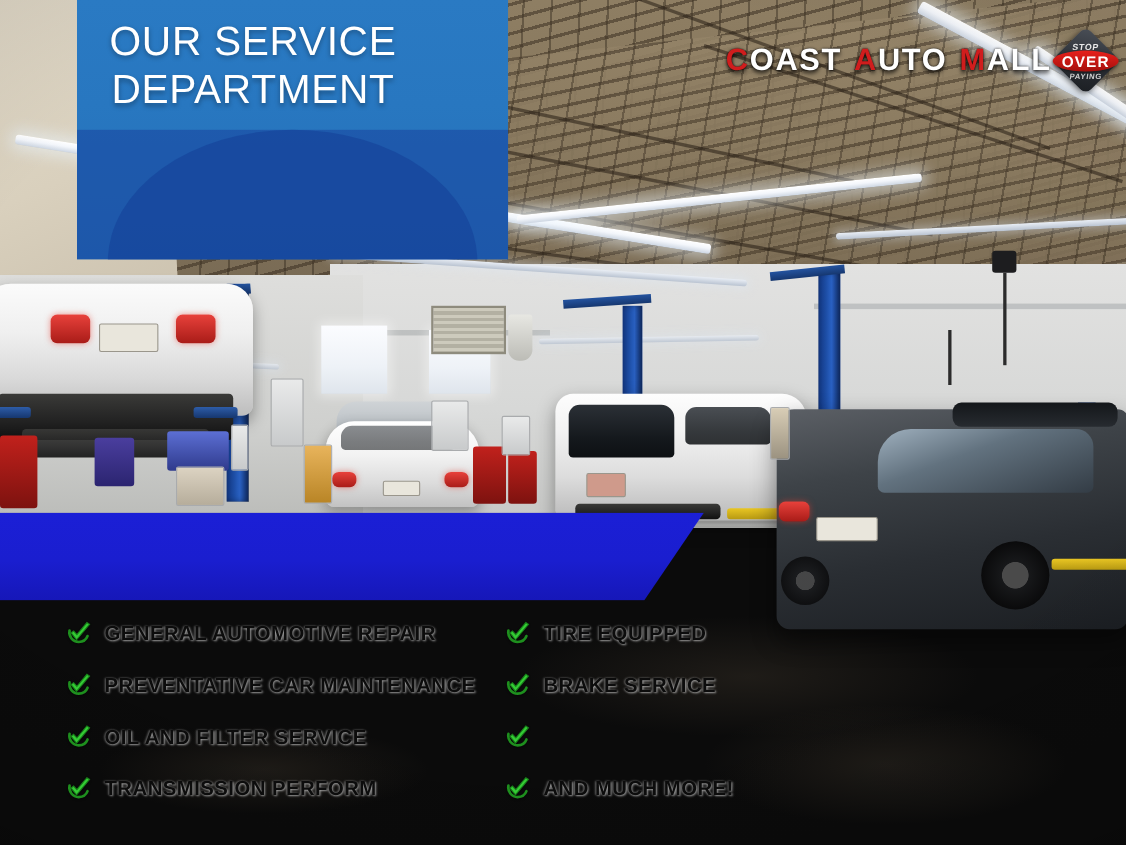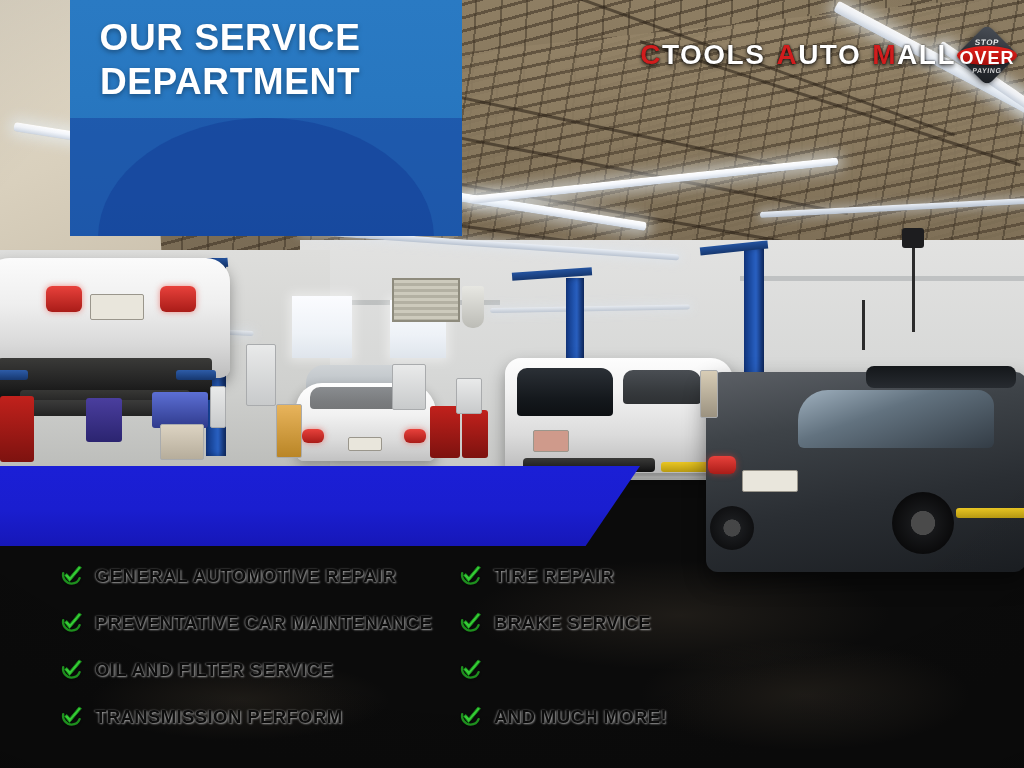--- a/index.html
+++ b/index.html
@@ -254,21 +254,21 @@
   .head-lowband {
     position:absolute; left:0; top:118px; width:392px; height:118px;
     background: rgba(26,72,162,.62);
   }
   .head-title {
     position: absolute; left: 0; top: 16px; width: 320px;
     padding: 0 11px;
     text-align: center;
     color: #ffffff;
     font-size: 37px;
-    font-weight: bold;
+    font-weight: normal;
     line-height: 1.18;
     letter-spacing: .6px;
     text-shadow: 0 2px 5px rgba(0,0,0,.35);
     z-index: 6;
   }
 
   
   .brand {
     position: absolute; right: 8px; top: 26px;
     display: flex; align-items: center; gap: 0px;
@@ -302,21 +302,21 @@
   }
   .badge-t {
     position:absolute; width:100%; text-align:center;
     font-size:8px; font-weight:bold; color:#e9e9e9; letter-spacing:.6px;
     font-family:"Liberation Sans", sans-serif;
   }
   .badge-stop { top: 12px; transform: skewX(-8deg); }
   .badge-pay  { bottom: 10px; transform: skewX(-8deg); color:#cfcfcf; font-size:7px;}
   .badge-over {
     position:absolute; left:0; top:22px; width:100%; text-align:center;
-    font-size:18px; font-weight:bold; color:#ffffff; letter-spacing:1px;
+    font-size:14px; font-weight:bold; color:#ffffff; letter-spacing:1px;
     z-index:3;
   }
 
   
   .banner {
     position: absolute; left: 0; top: 466px; width: 640px; height: 80px;
     z-index: 7;
     background: linear-gradient(180deg,#1b1fd6 0%,#1a1ecf 55%,#1617b8 100%);
     clip-path: polygon(0 0, 100% 0, 91.5% 100%, 0 100%);
     box-shadow: 0 2px 8px rgba(0,0,0,.35);
@@ -473,21 +473,21 @@
     <div class="head-solid"></div>
     <div class="head-lowband"></div>
     <div class="head-arch"></div>
   </div>
   <div class="head-title" style="left:70px;">
     <div>OUR SERVICE</div>
     <div>DEPARTMENT</div>
   </div>
 
   <div class="brand">
-    <div class="brand-word"><span class="cap">C</span><span>TOOLS</span></div>
+    <div class="brand-word"><span class="cap">C</span><span>OAST</span></div>
     <div class="brand-word"><span class="cap">A</span><span>UTO</span></div>
     <div class="brand-word" style="margin-right:0;text-align:center;"><span class="cap">M</span><span>ALL</span></div>
 
     <div class="badge">
       <div class="badge-diamond"></div>
       <div class="badge-t badge-stop">STOP</div>
       <div class="badge-oval"></div>
       <div class="badge-over">OVER</div>
       <div class="badge-t badge-pay">PAYING</div>
     </div>
@@ -537,21 +537,21 @@
     </div>
 
     <div class="col col-right">
       <div class="srv">
         <span class="check">
           <svg width="24" height="24" viewBox="0 0 24 24">
             <path d="M3.2 9.2 C2.2 14.4 6.0 19.6 11.6 19.6 C15.4 19.6 18.4 17.4 19.6 14.2" fill="none" stroke="#1e8f1e" stroke-width="2.4" stroke-linecap="round"></path>
             <path d="M4.6 11.4 L9.6 17.6 L21.4 3.6 L19.0 2.0 L9.9 12.9 L6.9 9.6 Z" fill="#35cc35" stroke="#18801a" stroke-width="1"></path>
           </svg>
         </span>
-        <span class="srv-label">TIRE REPAIR</span>
+        <span class="srv-label">TIRE EQUIPPED</span>
       </div>
       <div class="srv">
         <span class="check">
           <svg width="24" height="24" viewBox="0 0 24 24">
             <path d="M3.2 9.2 C2.2 14.4 6.0 19.6 11.6 19.6 C15.4 19.6 18.4 17.4 19.6 14.2" fill="none" stroke="#1e8f1e" stroke-width="2.4" stroke-linecap="round"></path>
             <path d="M4.6 11.4 L9.6 17.6 L21.4 3.6 L19.0 2.0 L9.9 12.9 L6.9 9.6 Z" fill="#35cc35" stroke="#18801a" stroke-width="1"></path>
           </svg>
         </span>
         <span class="srv-label">BRAKE SERVICE</span>
       </div>

